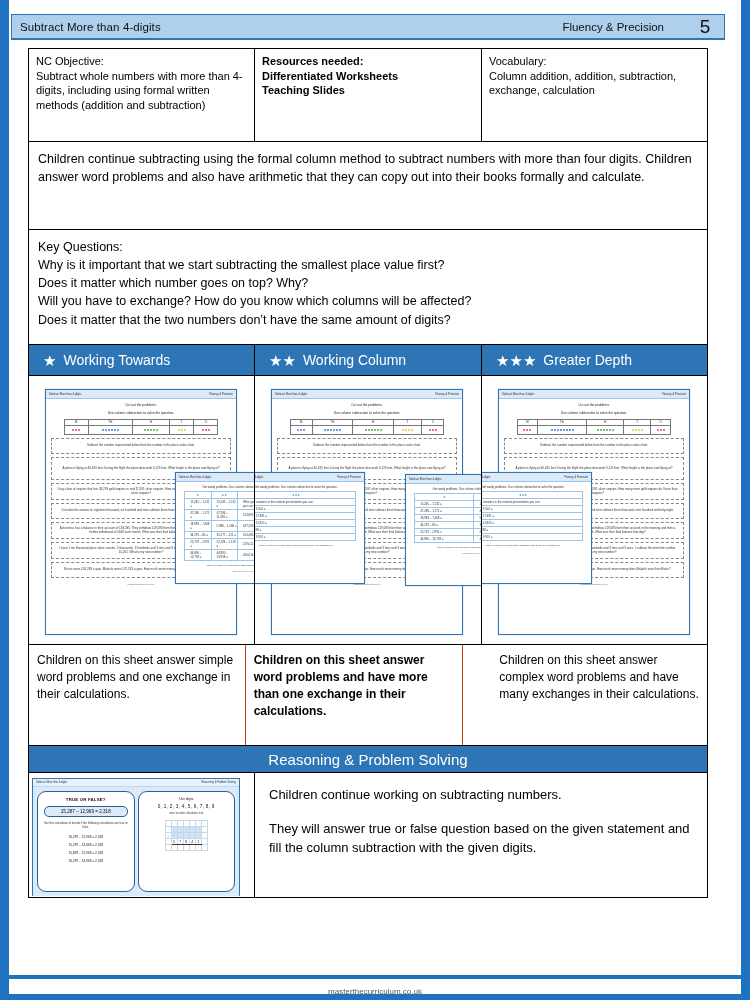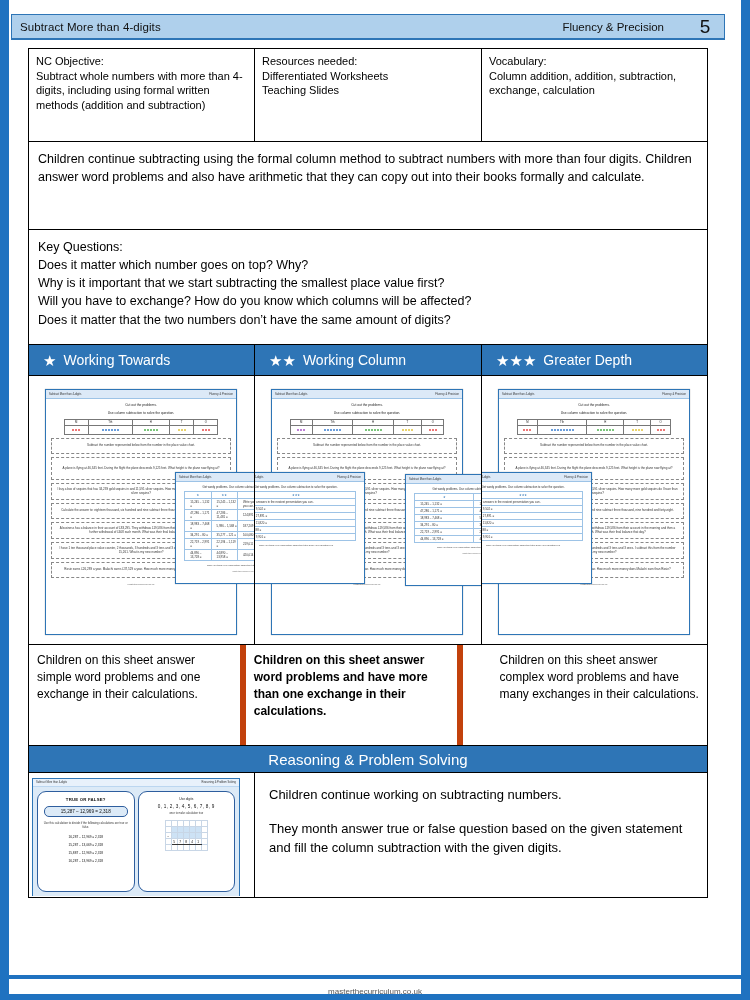--- a/index.html
+++ b/index.html
@@ -42,21 +42,21 @@
     background:#2E75B6; color:#fff; font-size:13px;
     padding:5px 8px 6px 8px; border-bottom:1.5px solid #000;
   }
   .meta-row { display:flex; }
   .meta-cell {
     padding:5px 7px 6px 7px; font-size:11px; line-height:1.32;
     border-right:1px solid #000; min-height:92px;
   }
   .meta-cell:last-child { border-right:none; }
   .meta-cell.c1 { width:226px; }
-  .meta-cell.c2 { width:227px; }
+  .meta-cell.c2 { width:227px;font-weight:bold; }
   .meta-cell.c3 { width:225px; }
   .meta-label { display:block; }
   .meta-line { display:block; }
 
   .block {
     border-top:1.5px solid #000; padding:8px 9px 10px 9px;
     font-size:12.5px; line-height:1.45;
   }
   .block.desc { min-height:88px; }
   .block.keyq { min-height:115px; }
@@ -126,21 +126,21 @@
     padding:1px 0; font-weight:normal;
   }
   .pop-table td.calc { color:#333; font-size:2.9px; text-align:left; padding-left:5px; }
   .pop-note { text-align:center; font-size:2.5px; color:#444; padding:3px 2px 0; }
   .pop-foot { text-align:center; font-size:2px; color:#777; padding-top:3px; }
 
   
   .desc-row { display:flex; border-top:1.5px solid #000; }
   .desc-cell {
     width:226px; padding:7px 8px 10px 8px; font-size:12px; line-height:1.42;
-    border-right:6px solid #c2410c; min-height:100px;
+    border-right:1px solid #c2410c; min-height:100px;
   }
   .desc-cell.d2 { width:227px;font-weight:bold; }
   .desc-cell.d3 { width:225px; border-right:none;margin-left:28px; }
 
   
   .reason-head {
     background:#2E75B6; color:#fff; text-align:center;
     font-size:15px; height:27px; line-height:27px;
     border-top:1.5px solid #000;
   }
@@ -228,22 +228,22 @@
         <span class="meta-line">Column addition, addition, subtraction, exchange, calculation</span>
       </div>
     </div>
 
     <div class="block desc">
       <span>Children continue subtracting using the formal column method to subtract numbers with more than four digits. Children answer word problems and also have arithmetic that they can copy out into their books formally and calculate.</span>
     </div>
 
     <div class="block keyq">
       <span class="kq-line">Key Questions:</span>
+      <span class="kq-line">Why is it important that we start subtracting the smallest place value first?</span>
       <span class="kq-line">Does it matter which number goes on top? Why?</span>
-      <span class="kq-line">Why is it important that we start subtracting the smallest place value first?</span>
       <span class="kq-line">Will you have to exchange? How do you know which columns will be affected?</span>
       <span class="kq-line">Does it matter that the two numbers don’t have the same amount of digits?</span>
     </div>
 
     <div class="diff-head">
       <div class="diff-head-cell dh1">
         <span class="stars">★</span>
         <span class="diff-title">Working Towards</span>
       </div>
       <div class="diff-head-cell dh2">
@@ -765,21 +765,21 @@
                       </tr>
                 </tbody>
                   </table>
               </div>
             </div>
           </div>
         </div>
       </div>
       <div class="reason-text">
         <span class="rt-p">Children continue working on subtracting numbers.</span>
-        <span class="rt-p">They month answer true or false question based on the given statement and fill the column subtraction with the given digits.</span>
+        <span class="rt-p">They will answer true or false question based on the given statement and fill the column subtraction with the given digits.</span>
       </div>
     </div>
 
   </div>
 </div>
 
 <div class="footer-line"></div>
 <div class="footer-txt">masterthecurriculum.co.uk</div>
 
 </body></html>

